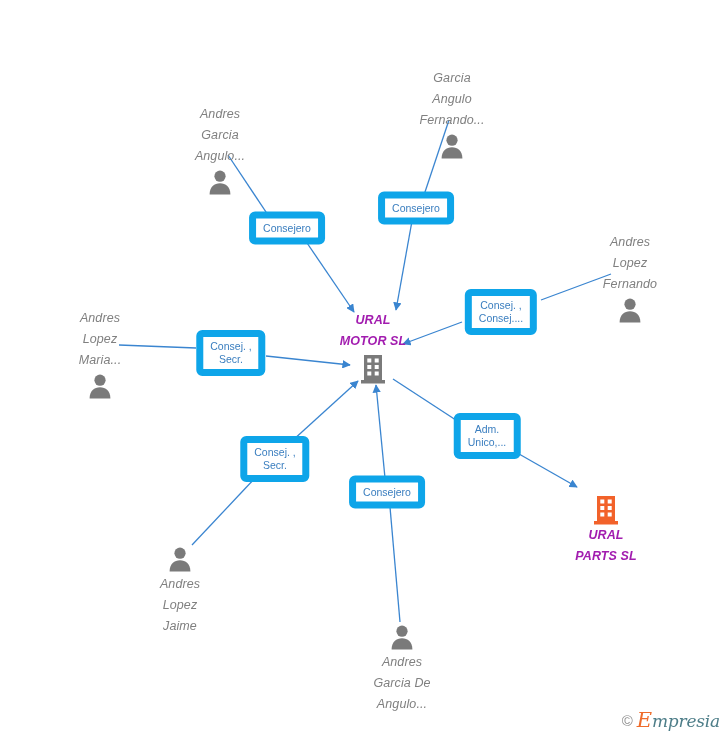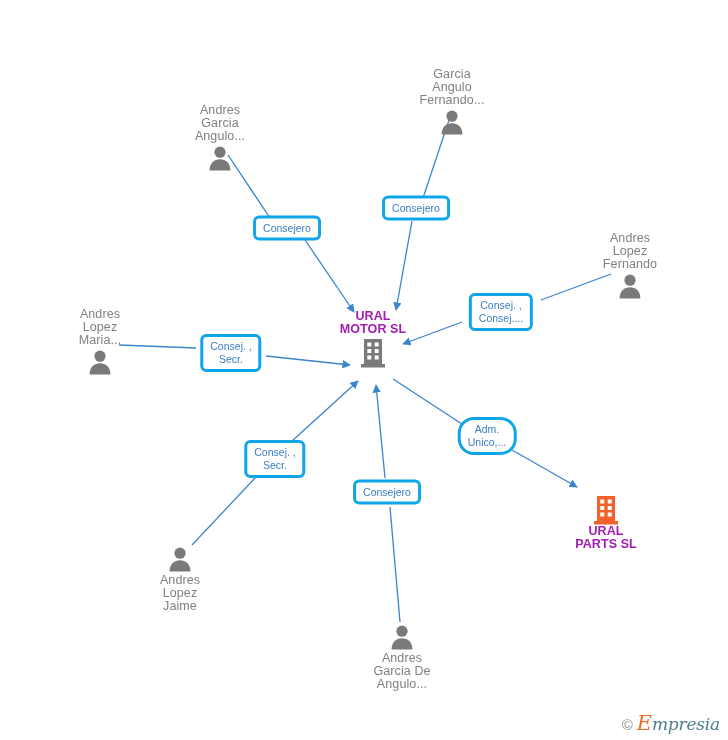--- a/index.html
+++ b/index.html
@@ -29,42 +29,43 @@
     width: 120px;
     margin-left: -60px;
     text-align: center;
     display: flex;
     flex-direction: column;
     align-items: center;
   }
   .node-label {
     color: #808080;
     font-size: 12.5px;
-    line-height: 13px;
+    line-height: 21px;
     letter-spacing: 0.1px;
     white-space: pre-line;
+    font-style: italic;
   }
   .node-company > .node-label {
     color: #a21caf;
     font-weight: bold;
     font-size: 12.5px;
   }
   .node-icon {
     line-height: 0;
   }
   .node-person .node-label {
     margin-top: 2px;
   }
   .node-label-above {
     margin-bottom: 2px;
   }
   .edge-label {
     position: absolute;
     box-sizing: border-box;
-    border: 3px solid #0ea5e9;
+    border: 7px solid #0ea5e9;
     border-radius: 6px;
     background: #ffffff;
     color: #3a7ebf;
     font-size: 10.5px;
     line-height: 13px;
     text-align: center;
     padding: 3px 7px 3px 7px;
     white-space: pre-line;
     transform: translate(-50%, -50%);
   }
@@ -78,21 +79,21 @@
   }
   #watermark .wm-c {
     color: #8f8f8f;
     font-size: 15px;
     line-height: 15px;
   }
   #watermark .wm-text {
     font-family: "DejaVu Serif", serif;
     font-style: italic;
     font-size: 17px;
-    line-height: 19px;
+    line-height: 26px;
     color: #4d7d88;
     letter-spacing: -0.2px;
   }
   #watermark .wm-text .wm-cap {
     color: #ef6c2b;
     font-size: 21px;
   }
 </style>
 </head>
 <body>
@@ -256,21 +257,21 @@
 Consej....</div>
 
   <div class="edge-label" style="left:231px; top:353px;">Consej. ,
 Secr.</div>
 
   <div class="edge-label" style="left:275px; top:459px;">Consej. ,
 Secr.</div>
 
   <div class="edge-label" style="left:387px; top:492px;">Consejero</div>
 
-  <div class="edge-label" style="left:487px; top:436px;border-radius:16px;">Adm.
+  <div class="edge-label" style="left:487px; top:436px;">Adm.
 Unico,...</div>
 
   <div id="watermark">
     <span class="wm-c">©</span>
     <span class="wm-text"><span class="wm-cap">E</span><span>mpresia</span></span>
   </div>
 
 </div>
 
 </body></html>

